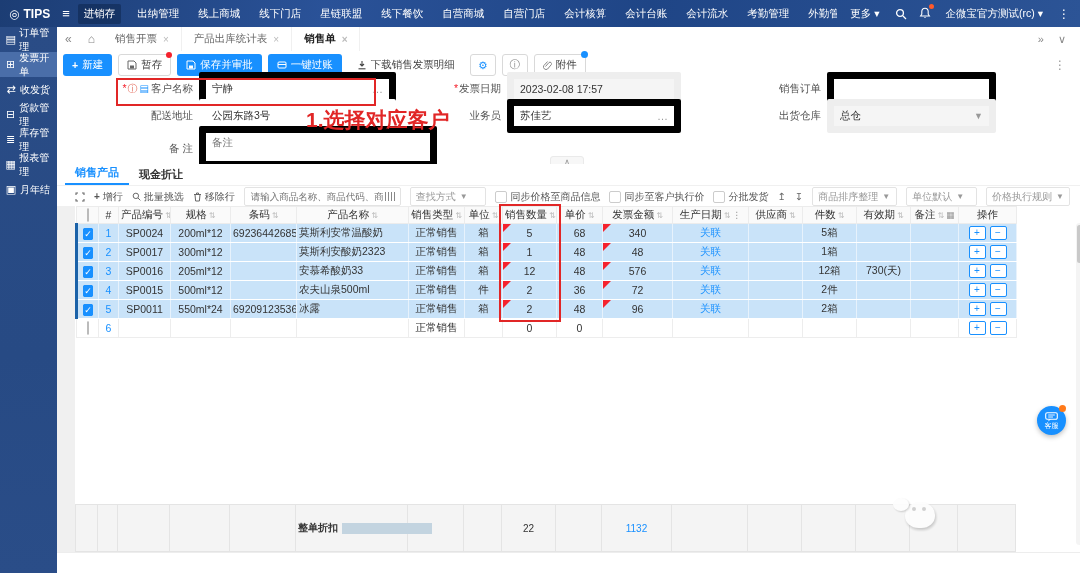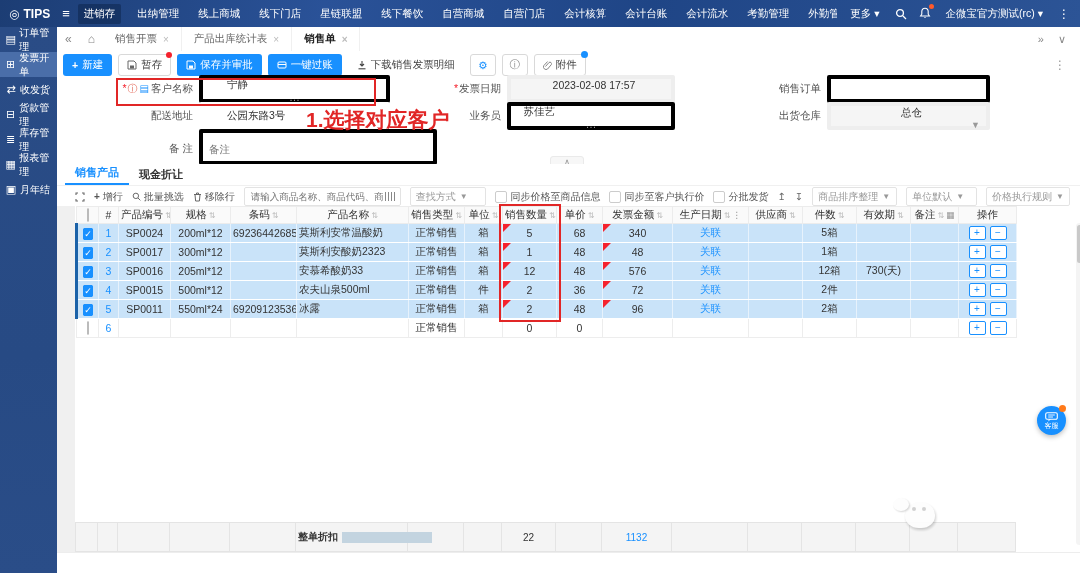--- a/index.html
+++ b/index.html
@@ -45,21 +45,21 @@
   .iconbtn{width:24px;justify-content:center;padding:0;}
   .toolbar .vdots{margin-left:auto;margin-right:14px;color:#999;cursor:pointer;}
   .ico{display:inline-block;line-height:0;}
   
   .formarea{position:absolute;left:57px;top:78px;width:1023px;height:86px;background:#fff;}
   .fcol{position:absolute;top:0;}
   .frow{display:flex;align-items:center;height:22px;margin-bottom:5px;}
   .flabel{width:72px;text-align:right;color:#555;padding-right:6px;flex:0 0 auto;font-size:10.5px;}
   .req{color:#f5222d;margin-right:1px;}
   .mini-ico{font-size:10px;margin-right:2px;}
-  .fbox{display:flex;align-items:center;border:4px solid #000000;border-radius:2px;height:20px;background:#fff;flex-direction:column;}
+  .fbox{display:flex;align-items:center;border:7px solid #000000;border-radius:2px;height:20px;background:#fff;}
   .fbox input{border:none;outline:none;flex:1;font-size:10.5px;padding:0 6px;background:transparent;color:#333;min-width:0;}
   .fbox .more{color:#999;padding:0 6px;cursor:pointer;}
   .fbox.grey{background:#f5f5f5;border-color:#eee;color:#555;}
   .fbox .caret{margin-left:auto;padding:0 6px;color:#999;font-size:9px;}
   .fplain{font-size:10.5px;color:#333;padding-left:6px;}
   .collapse-tab{position:absolute;left:550px;top:156px;width:32px;height:12px;background:#f7f7f7;
                 border:1px solid #eaeaea;border-radius:3px 3px 0 0;text-align:center;line-height:10px;color:#999;font-size:9px;cursor:pointer;}
   
   .subtabs{position:absolute;left:57px;top:164px;width:1023px;height:22px;background:#fff;display:flex;align-items:flex-end;padding-left:8px;box-sizing:border-box;border-bottom:1px solid #f0f0f0;}
   .subtab{padding:3px 10px;font-size:11px;font-weight:bold;color:#333;cursor:pointer;}
@@ -86,21 +86,21 @@
   .hmenu{color:#999;font-size:9px;margin-left:2px;}
   .rowidx{color:#1890ff;}
   .cellmark::before{content:"";position:absolute;left:0;top:0;border:4px solid transparent;border-top-color:#f5222d;border-left-color:#f5222d;}
   .linkcell{color:#1890ff;cursor:pointer;}
   .gcb{width:12px;height:12px;border:1px solid #bbb;border-radius:2px;margin:0 auto;background:#fff;}
   .gcb.on{background:#1890ff;border-color:#1890ff;color:#fff;font-size:9px;line-height:12px;text-align:center;}
   .opbtn{display:inline-block;width:15px;height:12px;line-height:11px;border:1px solid #1890ff;color:#1890ff;border-radius:2px;font-size:10px;margin:0 2px;cursor:pointer;background:#fff;}
   .spacer{flex:1;}
   .sumwrap{margin-left:18px;width:990px;}
   table.sumgrid{border-collapse:collapse;table-layout:fixed;width:940px;font-size:10px;}
-  .sumgrid td{height:14px;border:1px solid #e4e4e4;background:#f4f4f4;text-align:center;padding:7px 2px;white-space:nowrap;}
+  .sumgrid td{height:14px;border:1px solid #e4e4e4;background:#f4f4f4;text-align:center;padding:16px 2px;white-space:nowrap;}
   .sum-label{font-weight:bold;color:#333;}
   .sum-input{display:inline-block;width:90px;height:11px;background:#c3d4e0;vertical-align:middle;margin-left:4px;}
   .sum-amount{color:#1890ff;}
   .vscroll{position:absolute;left:1001px;top:17px;width:7px;height:322px;background:#f4f4f4;border-radius:4px;}
   .vscroll .thumb{position:absolute;top:2px;left:1px;width:5px;height:38px;background:#c9c9c9;border-radius:3px;}
   .bottomstrip{position:absolute;left:57px;top:552px;width:1023px;height:21px;background:#fff;border-top:1px solid #ededed;}
   
   .anno{position:absolute;color:#e12626;font-size:21px;font-weight:bold;font-family:"Liberation Sans","DejaVu Sans",sans-serif;pointer-events:none;}
   .redbox{position:absolute;border:2px solid #e12626;pointer-events:none;}
   

